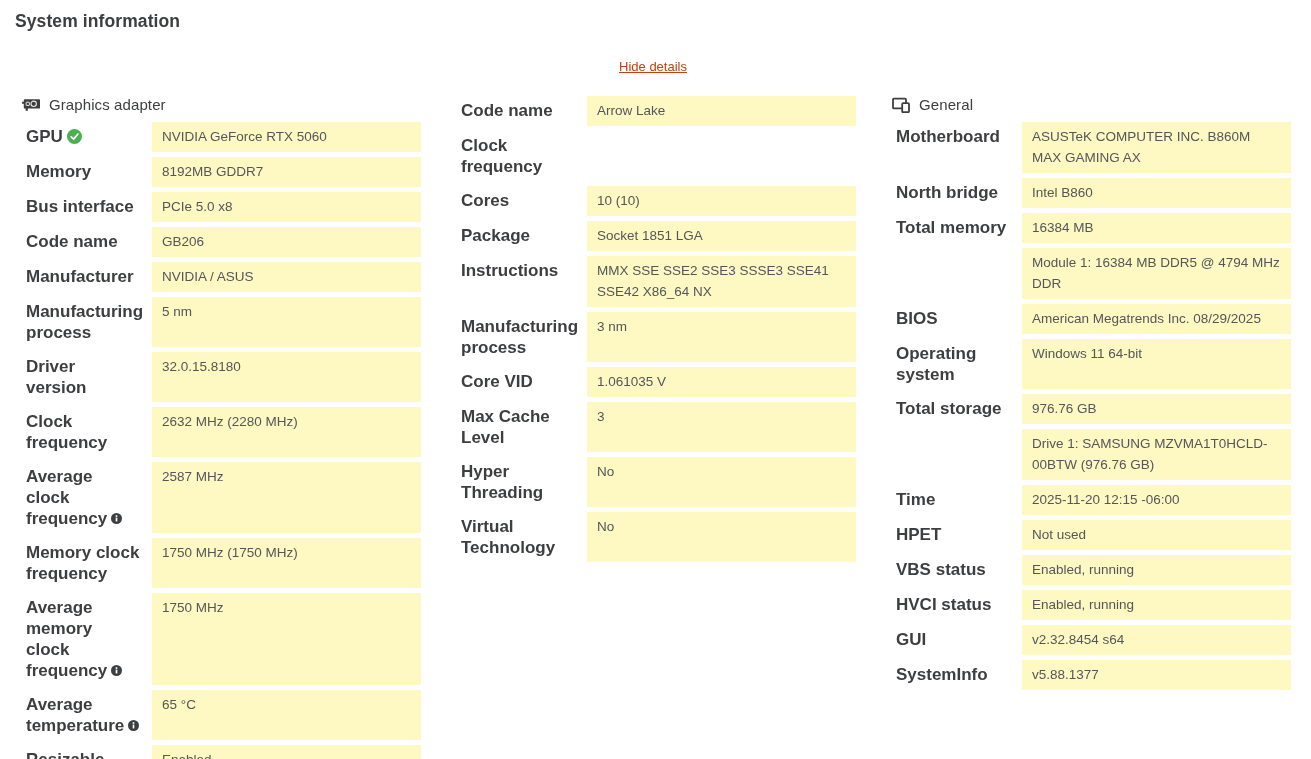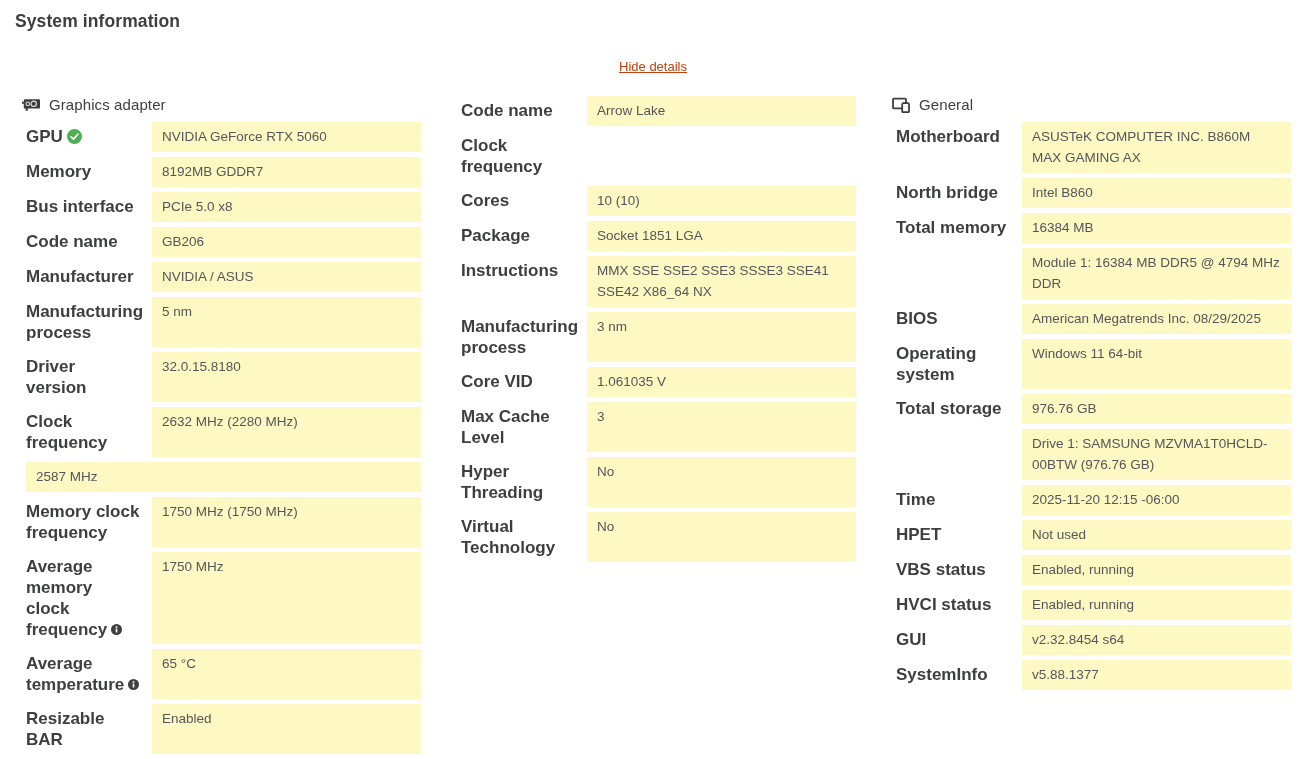--- a/index.html
+++ b/index.html
@@ -146,20 +146,25 @@
     <div class="label"><span class="label-text">Driver version</span></div>
     <div class="value">32.0.15.8180</div>
   </div>
 
   <div class="row">
     <div class="label"><span class="label-text">Clock frequency</span></div>
     <div class="value">2632 MHz (2280 MHz)</div>
   </div>
 
   <div class="row">
+    <div class="label"><span class="label-text">Average clock frequency</span><span class="info-icon"><svg viewBox="0 0 12 12">
+                  <circle cx="6" cy="6" r="6" fill="#3d3e40"></circle>
+                  <rect x="5.1" y="5" width="1.8" height="4.2" fill="#fff"></rect>
+                  <rect x="5.1" y="2.4" width="1.8" height="1.8" fill="#fff"></rect>
+                </svg></span></div>
     <div class="value">2587 MHz</div>
   </div>
 
   <div class="row">
     <div class="label"><span class="label-text">Memory clock frequency</span></div>
     <div class="value">1750 MHz (1750 MHz)</div>
   </div>
 
   <div class="row">
     <div class="label"><span class="label-text">Average memory clock frequency</span><span class="info-icon"><svg viewBox="0 0 12 12">

